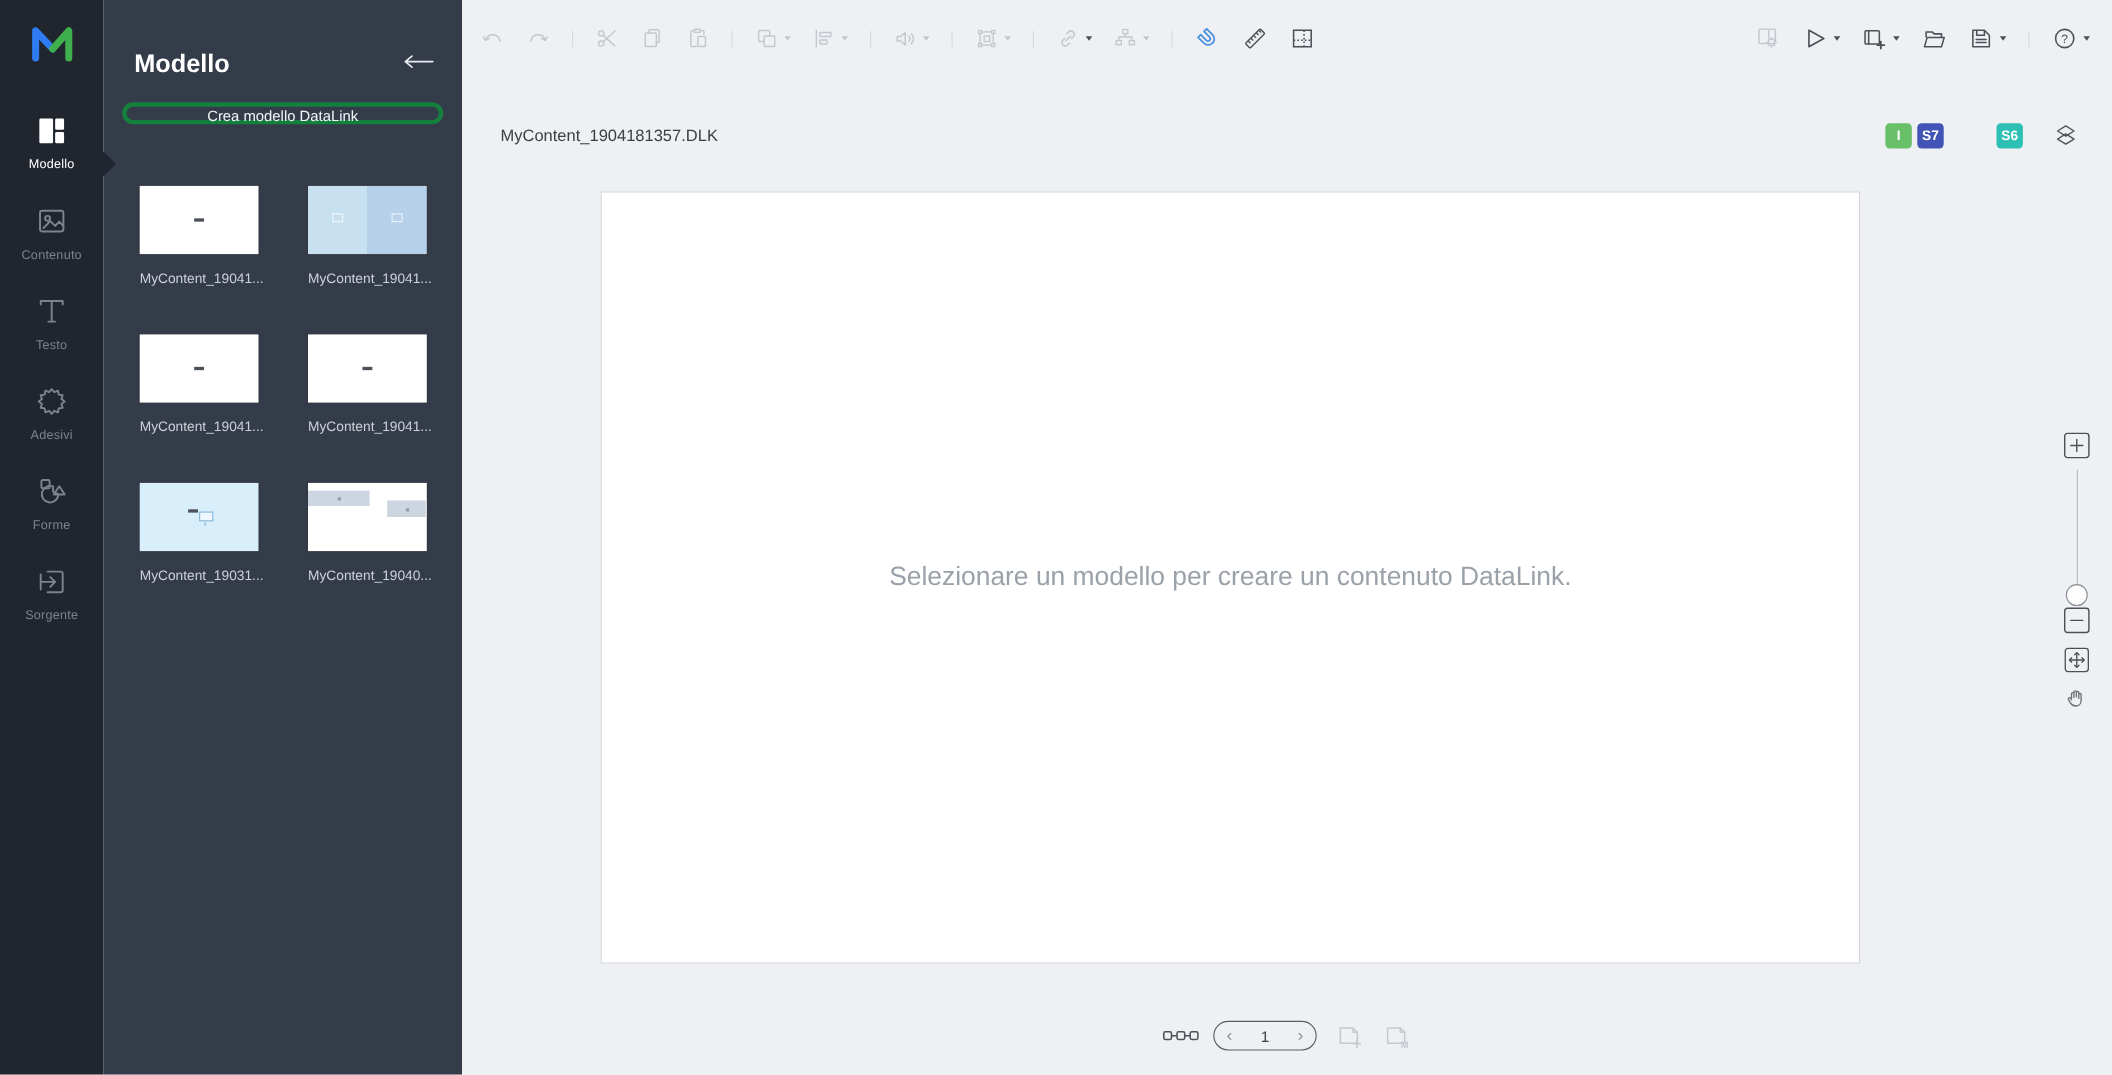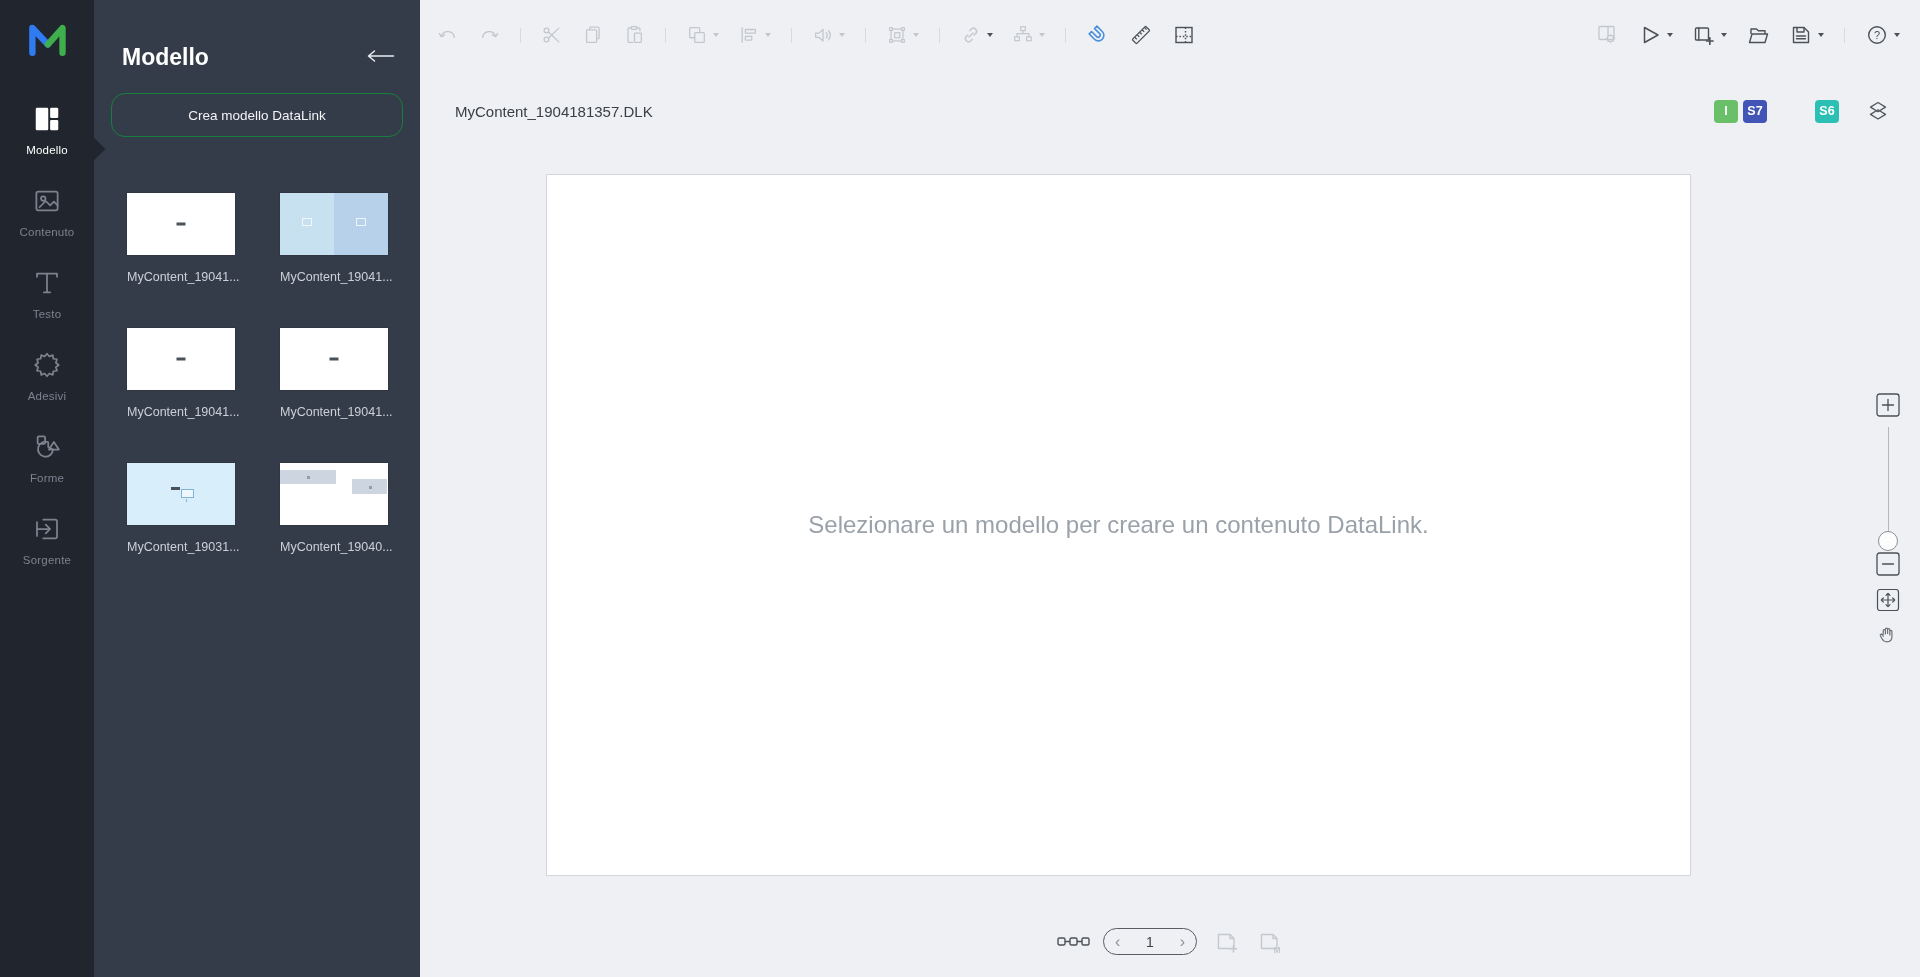--- a/index.html
+++ b/index.html
@@ -29,22 +29,22 @@
   .side-item .s-label{font-size:11.5px;letter-spacing:.2px;}
   .side-item.active{color:#ffffff;}
 
   
   .panel{width:326px;background:var(--panel-bg);flex:none;position:relative;color:#fff;}
   .panel-notch{position:absolute;left:-8px;top:141px;width:16px;height:16px;background:var(--sidebar-bg);transform:rotate(45deg);}
   .panel-head{display:flex;align-items:center;justify-content:space-between;padding:44px 20px 0 28px;}
   .panel-title{font-size:23px;font-weight:600;color:#ffffff;}
   .back-btn{background:none;border:none;padding:4px;cursor:pointer;color:#e9ecf1;display:flex;}
   .create-btn{
-    display:block;margin:22px auto 0;width:292px;height:44px;border-radius:14px;
-    background:transparent;border:1px solid #15803d;color:#f2f4f8;font-size:13.5px;
+    display:block;margin:22px auto 0;width:292px;height:20px;border-radius:14px;
+    background:transparent;border:4px solid #15803d;color:#f2f4f8;font-size:13.5px;
     font-family:"Liberation Sans",sans-serif;cursor:pointer;
   }
   .tpl-grid{margin-top:56px;padding:0 32px 0 33px;display:grid;grid-template-columns:108px 108px;column-gap:45px;row-gap:44px;}
   .tpl{cursor:pointer;}
   .thumb{width:108px;height:62px;position:relative;box-shadow:0 0 0 1px rgba(0,0,0,.08);}
   .t-white{background:#ffffff;}
   .dash{position:absolute;left:50%;top:50%;width:9px;height:3px;background:#4b5158;transform:translate(-50%,-50%);}
   .v2{background:linear-gradient(90deg,#c8e1f1 0 50%,#b7d1eb 50% 100%);}
   .v2 .ph{position:absolute;width:10px;height:8px;border:1px solid rgba(255,255,255,.75);top:25px;}
   .v2 .ph1{left:22px;} .v2 .ph2{left:76px;}
@@ -64,21 +64,21 @@
   .toolbar{position:absolute;top:0;left:0;right:0;height:70px;display:flex;align-items:center;padding:0 20px 0 17px;}
   .tbar-left,.tbar-right{display:flex;align-items:center;gap:19px;}
   .tbar-spring{flex:1;}
   .tool{background:none;border:none;padding:0;margin:0;display:flex;align-items:center;cursor:pointer;color:var(--icon-gray);}
   .tool.dark{color:var(--icon-dark);}
   .tool.blue{color:var(--icon-blue);}
   .caret{width:0;height:0;border-left:3.5px solid transparent;border-right:3.5px solid transparent;border-top:4.5px solid currentColor;margin-left:5px;}
   .caret.dk{border-top-color:#4c5158;}
   .sep{width:1px;height:15px;background:#d7dade;margin:0 1px;}
 
-  .titlebar{position:absolute;top:96px;left:0;right:0;height:30px;display:flex;align-items:center;justify-content:space-between;padding:0 30px 0 35px;}
+  .titlebar{position:absolute;top:108px;left:0;right:0;height:30px;display:flex;align-items:center;justify-content:space-between;padding:0 30px 0 35px;}
   .doc-title{font-size:15px;color:#3b4046;}
   .title-right{display:flex;align-items:center;}
   .badge{width:24px;height:23px;margin-left:5px;border-radius:4px;display:inline-flex;align-items:center;justify-content:center;color:#fff;font-size:12.5px;font-weight:bold;cursor:pointer;}
   .layers-btn{background:none;border:none;padding:0;margin-left:27px;cursor:pointer;color:#53575d;display:flex;}
 
   .canvas{position:absolute;left:126px;top:174px;width:1145px;height:702px;background:#ffffff;border:1px solid #d2d5da;display:flex;align-items:center;justify-content:center;}
   .placeholder{font-size:24px;color:#9aa1a9;}
 
   
   .zoom-rail{position:absolute;right:16px;top:392px;width:32px;display:flex;flex-direction:column;align-items:center;}

